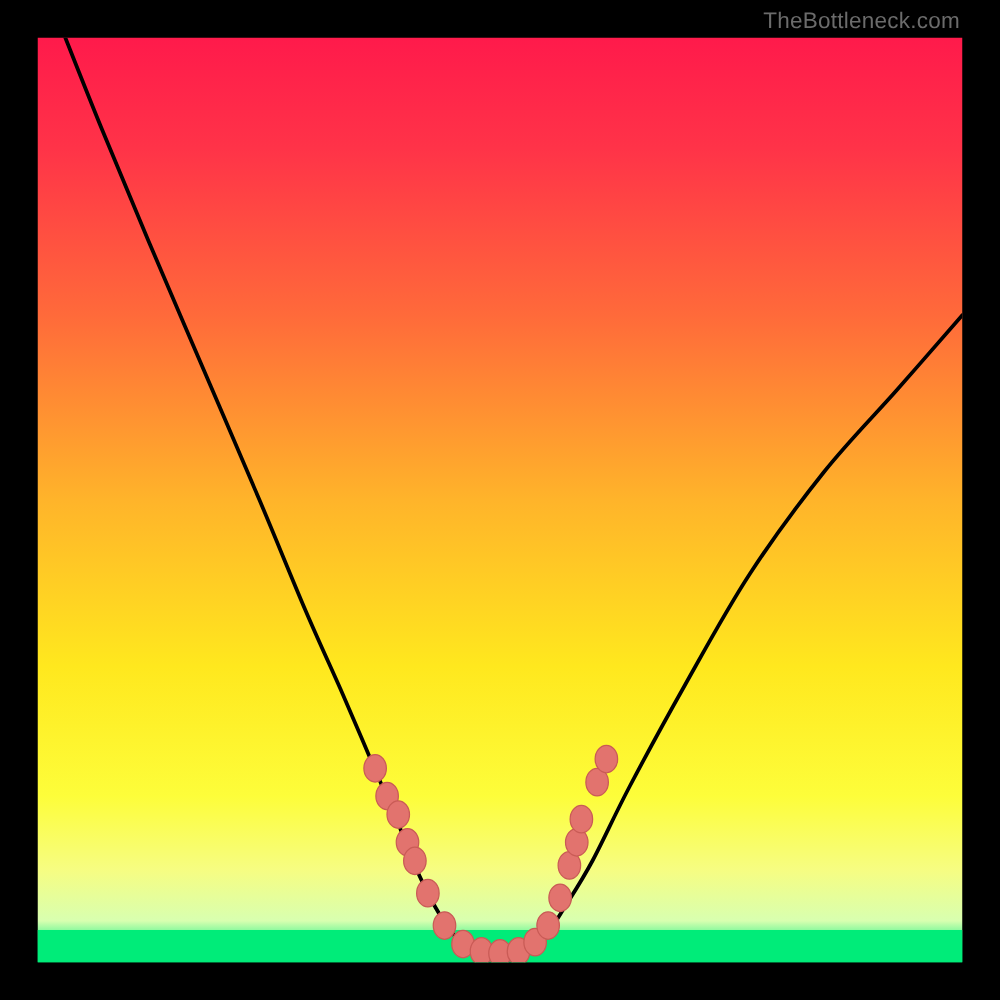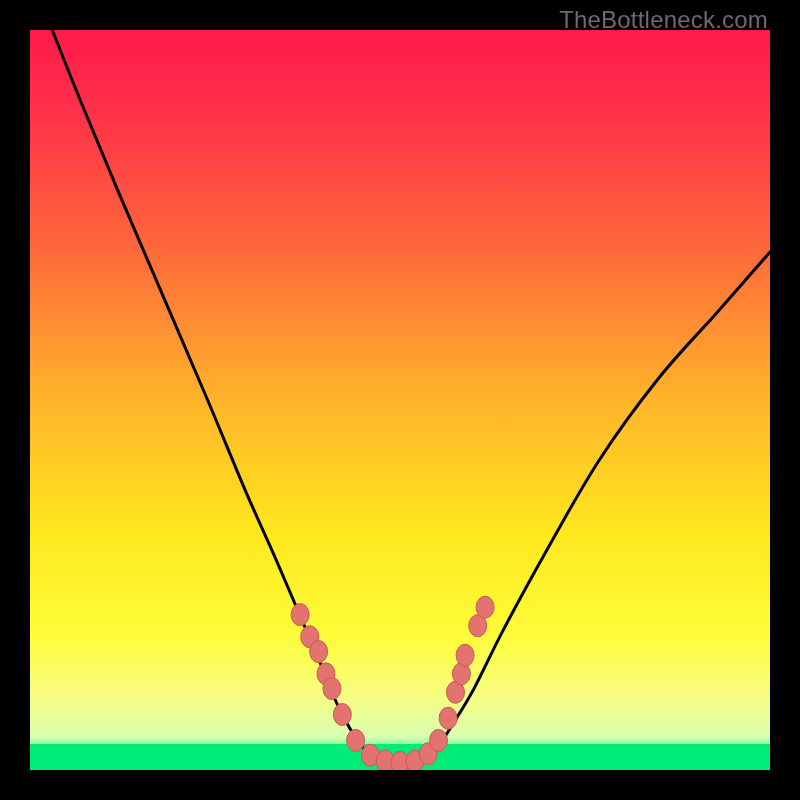--- a/index.html
+++ b/index.html
@@ -31,21 +31,21 @@
   }
   .green-band {
     position: absolute;
     left: 0; width: 100%;
   }
   .watermark {
     position: absolute;
     top: 6px;
     right: 32px;
     color: #6b6b6b;
-    font-size: 24px;
+    font-size: 18px;
     font-weight: 500;
     letter-spacing: 0.2px;
   }
   svg.curve {
     position: absolute;
     left: 0; top: 0;
     width: 100%; height: 100%;
   }
 </style>
 </head>

